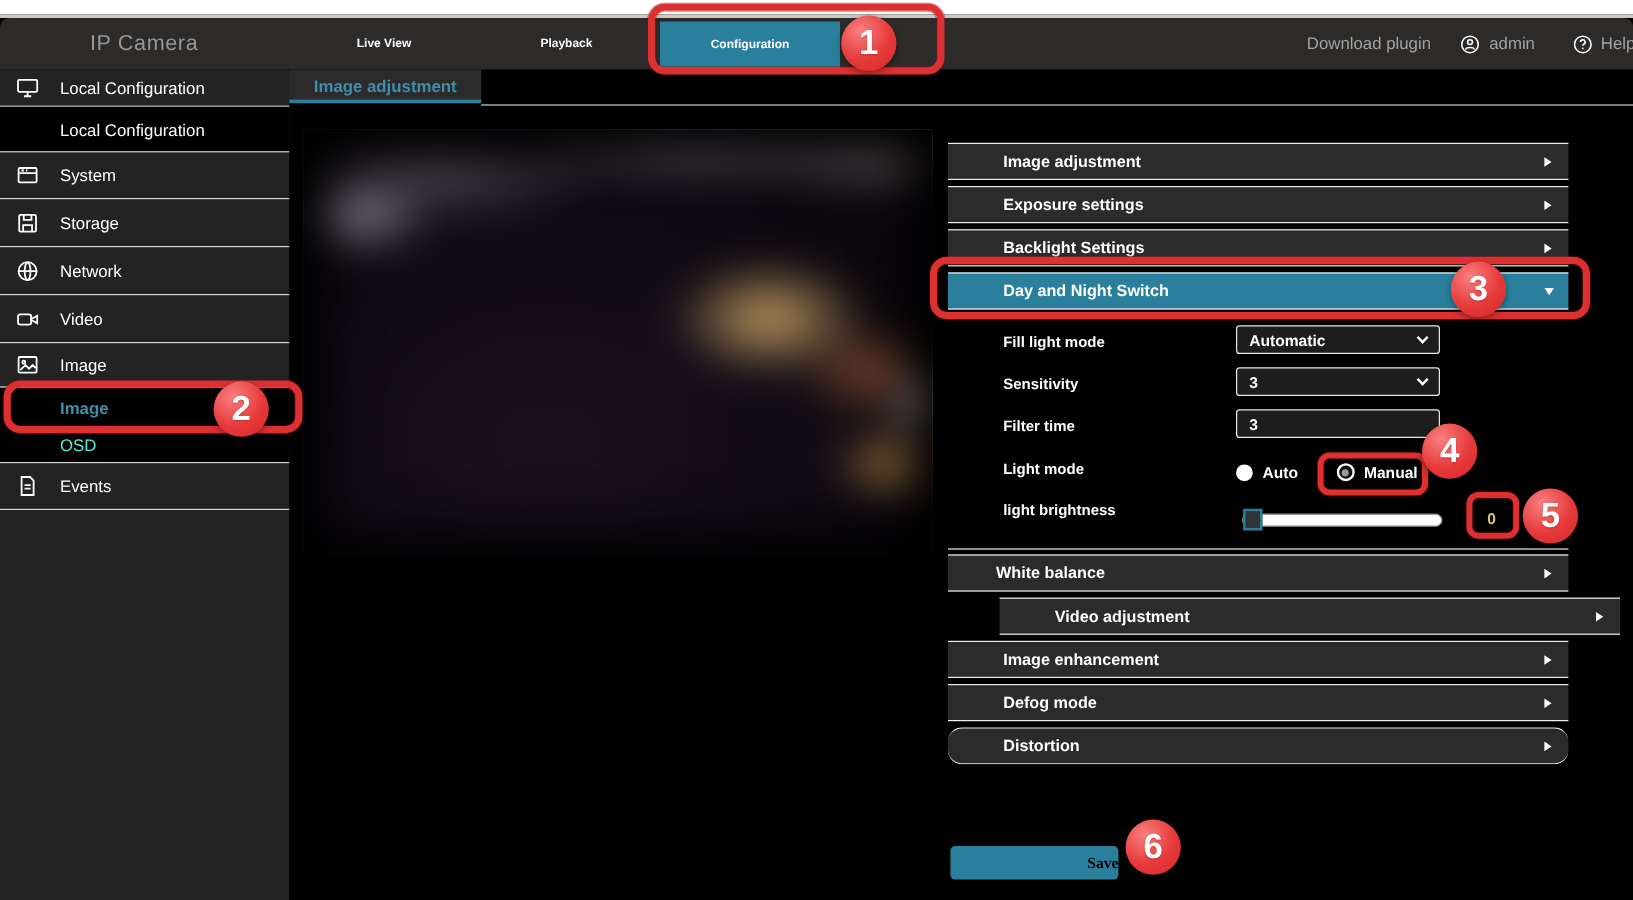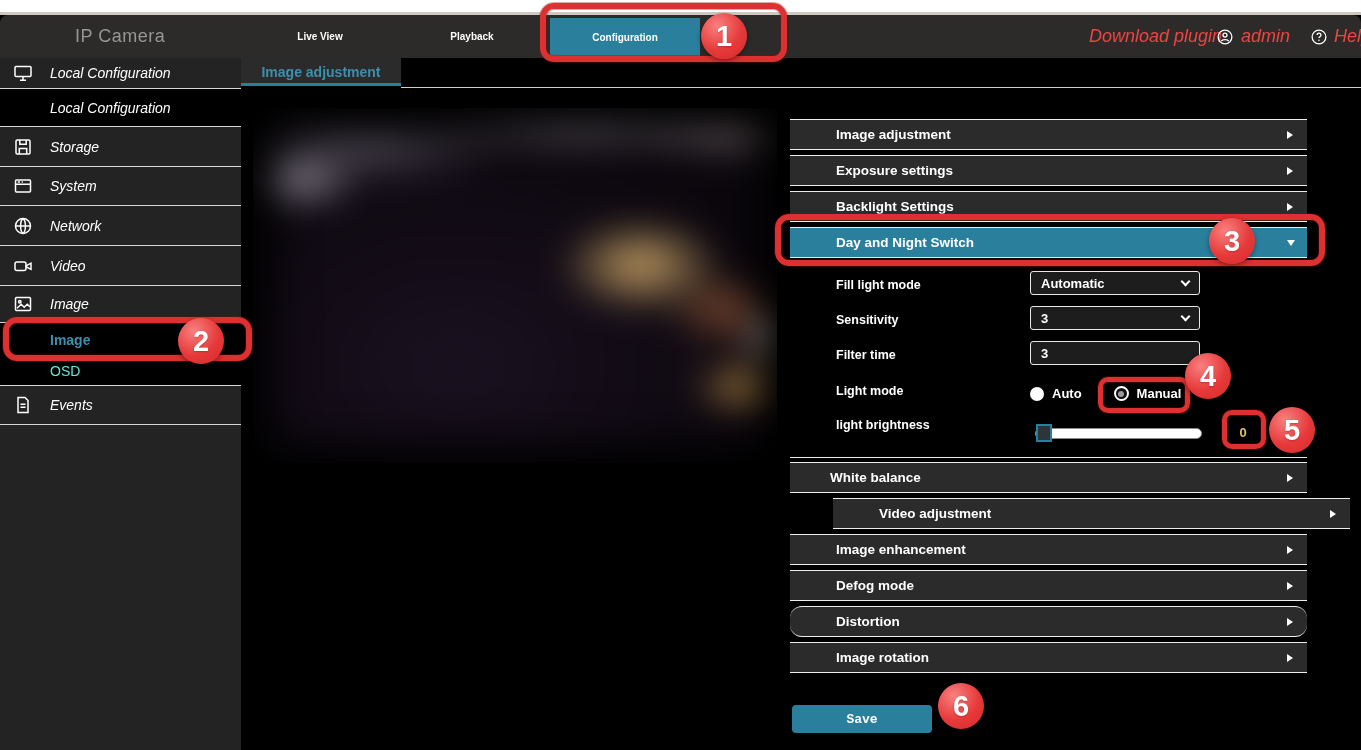--- a/index.html
+++ b/index.html
@@ -15,35 +15,35 @@
     position:absolute; left:0; top:15px; width:1361px; height:43px;
     background:#2d2b2a; border-radius:8px 8px 0 0;
   }
   .brand { position:absolute; left:75px; top:0; height:43px; line-height:43px;
            color:#969696; font-size:18px; letter-spacing:.5px; }
   .nav-item { position:absolute; top:0; height:43px; line-height:43px; width:110px;
               text-align:center; color:#fff; font-size:10px; font-weight:bold; cursor:pointer; }
   .nav-live     { left:265px; }
   .nav-playback { left:417px; }
   .nav-config   { left:550px; width:150px; top:3px; height:40px; line-height:40px; background:var(--accent); }
-  .tb-right-item { position:absolute; top:0; height:43px; line-height:43px; color:#ef4444; font-size:18px;font-style:italic; }
+  .tb-right-item { position:absolute; top:0; height:43px; line-height:43px; color:#a3a3a3; font-size:14px; }
   .tb-icon { position:absolute; top:14px; width:16px; height:16px; }
   
   .page-tab {
     position:absolute; left:241px; top:58px; width:160px; height:28px;
     background:#2b2b2b; color:#3d8fae; font-size:14px; font-weight:bold;
     text-align:center; line-height:28px; border-bottom:3px solid var(--accent); cursor:pointer;
   }
   .tabrow-line { position:absolute; left:401px; top:87px; width:960px; height:1px; background:#cfcfcf; }
   
   .sidebar { position:absolute; left:0; top:58px; width:241px; height:692px; background:#232323; }
   .side-item { position:relative; display:flex; align-items:center;
                border-bottom:1px solid #d8d8d8; color:#fff; font-size:14px; cursor:pointer; }
   .side-item .ic { width:20px; height:20px; margin-left:13px; flex:0 0 20px; color:#fff; }
-  .side-item .lbl { margin-left:17px;font-style:italic; }
+  .side-item .lbl { margin-left:17px; }
   .side-sub { background:#000; }
   .side-sub .lbl { margin-left:50px; }
   .side-group { background:#000; border-bottom:1px solid #d8d8d8; }
   .side-group .g-row { height:33px; display:flex; align-items:center; color:#5eead4; font-size:14px; cursor:pointer; }
   .side-group .g-row .lbl { margin-left:50px; }
   .side-group .g-sel { color:#3d8fae; font-weight:bold; }
   
   .preview { position:absolute; left:253px; top:108px; width:524px; height:355px;
              background:#0b070d; overflow:hidden; }
   .preview-img {
@@ -94,22 +94,22 @@
   .radio-label { margin-right:32px; cursor:pointer; }
   .slider { position:absolute; left:245px; top:166px; width:167px; height:18px; cursor:pointer; }
   .slider-track { position:absolute; left:0; top:4px; width:167px; height:11px;
                   background:#fff; border:1px solid #8a8a8a; border-radius:6px; }
   .slider-thumb { position:absolute; left:1px; top:0; width:16px; height:18px;
                   background:#2e3438; border:2px solid var(--accent); cursor:grab; }
   .bright-val { position:absolute; left:428px; top:162px; width:50px; height:26px;
                 color:#ddc36a; font-size:13px; font-weight:bold; text-align:center; line-height:26px; }
   .save-btn { position:absolute; left:792px; top:705px; width:140px; height:28px;
               background:var(--accent); border:none; border-radius:4px;
-              color:#ffffff; font-size:13px; font-weight:bold; cursor:pointer;
-              font-family:Liberation Mono, monospace; }
+              color:#000000; font-size:13px; font-weight:bold; cursor:pointer;
+              font-family:Liberation Serif, serif;text-align:right; }
   
   .ann { pointer-events:none; }
   .ann-box { position:absolute; border:6px solid #dd3030; border-radius:14px;
              box-shadow:0 0 0 1px rgba(140,10,10,.35), inset 0 0 0 1px rgba(140,10,10,.35); }
   .ann-box-sm { border-width:5px; border-radius:10px; }
   .ann-circle { position:absolute; width:46px; height:46px; border-radius:50%;
                 background:radial-gradient(circle at 35% 28%, #f98080 0%, #e63a3a 55%, #d62a2a 100%);
                 box-shadow:0 2px 5px rgba(0,0,0,.4);
                 color:#fff; font-size:29px; font-weight:bold; text-align:center; line-height:46px;
                 text-shadow:0 1px 2px rgba(120,0,0,.35); }
@@ -150,33 +150,33 @@
     <div class="side-item" style="height:31px;">
       <svg class="ic" viewBox="0 0 20 20" fill="none" stroke="currentColor" stroke-width="1.5">
         <rect x="2" y="3.5" width="16" height="10" rx="1"></rect>
           <path d="M7 17.2h6M10 13.5v3.7"></path>
       </svg>
       <span class="lbl">Local Configuration</span>
     </div>
     <div class="side-item side-sub" style="height:38px;">
       <span class="lbl">Local Configuration</span>
     </div>
+    <div class="side-item" style="height:39px;">
+      <svg class="ic" viewBox="0 0 20 20" fill="none" stroke="currentColor" stroke-width="1.5">
+        <rect x="2.5" y="4" width="15" height="12" rx="1"></rect>
+          <path d="M2.5 8.2h15M4.8 6.1h2.2M8.6 6.1h1.2"></path>
+      </svg>
+      <span class="lbl">System</span>
+    </div>
     <div class="side-item" style="height:40px;">
       <svg class="ic" viewBox="0 0 20 20" fill="none" stroke="currentColor" stroke-width="1.5">
         <rect x="3" y="3" width="14" height="14" rx="1.2"></rect>
           <path d="M6.8 3v4.2h6.4V3M6.3 17v-5.4h7.4V17"></path>
       </svg>
       <span class="lbl">Storage</span>
-    </div>
-    <div class="side-item" style="height:39px;">
-      <svg class="ic" viewBox="0 0 20 20" fill="none" stroke="currentColor" stroke-width="1.5">
-        <rect x="2.5" y="4" width="15" height="12" rx="1"></rect>
-          <path d="M2.5 8.2h15M4.8 6.1h2.2M8.6 6.1h1.2"></path>
-      </svg>
-      <span class="lbl">System</span>
     </div>
     <div class="side-item" style="height:40px;">
       <svg class="ic" viewBox="0 0 20 20" fill="none" stroke="currentColor" stroke-width="1.5">
         <circle cx="10" cy="10" r="7.5"></circle>
           <path d="M10 2.5c3.2 2 3.2 13 0 15M10 2.5c-3.2 2-3.2 13 0 15M2.6 10h14.8"></path>
       </svg>
       <span class="lbl">Network</span>
     </div>
     <div class="side-item" style="height:40px;">
       <svg class="ic" viewBox="0 0 20 20" fill="none" stroke="currentColor" stroke-width="1.5">
@@ -275,24 +275,20 @@
   <div class="acc" style="top:534px;">
     <span>Image enhancement</span>
     <span class="arr-right"></span>
   </div>
   <div class="acc" style="top:570px;">
     <span>Defog mode</span>
     <span class="arr-right"></span>
   </div>
   <div class="acc" style="top:606px;border-radius:12px;">
     <span>Distortion</span>
-    <span class="arr-right"></span>
-  </div>
-  <div class="acc" style="top:642px;">
-    <span>Image rotation</span>
     <span class="arr-right"></span>
   </div>
 
   <button class="save-btn">Save</button>
 
   <div class="ann">
     <div class="ann-box" style="left:540px; top:3px;   width:247px; height:59px;"></div>
     <div class="ann-box" style="left:3px;   top:317px; width:249px; height:44px;"></div>
     <div class="ann-box" style="left:775px; top:214px; width:550px; height:52px;"></div>
     <div class="ann-box ann-box-sm" style="left:1098px; top:377px; width:92px; height:36px;"></div>

